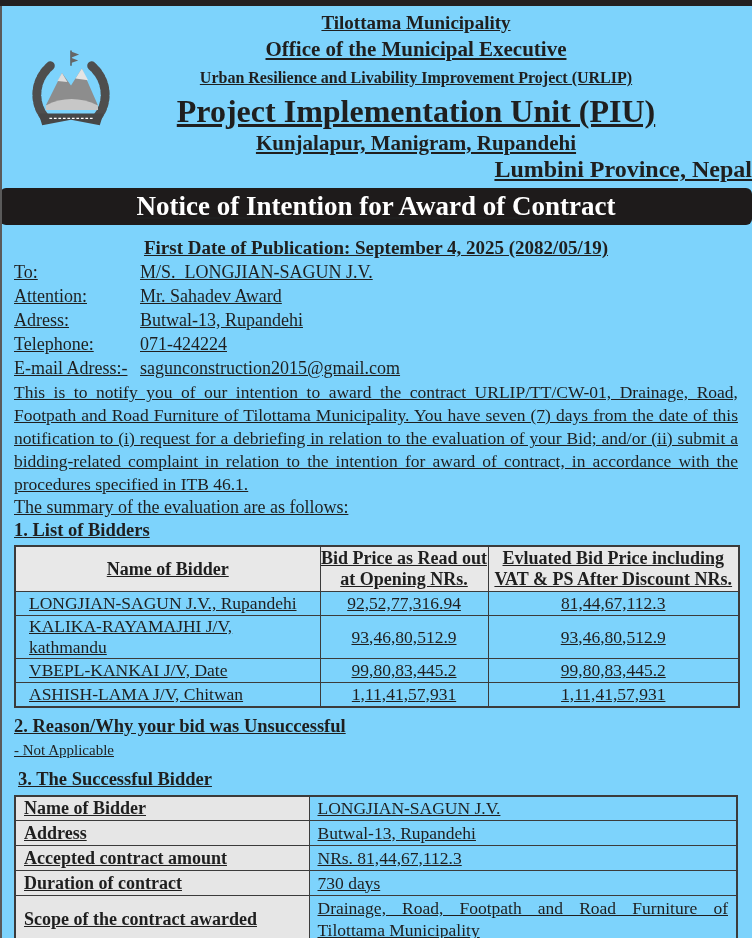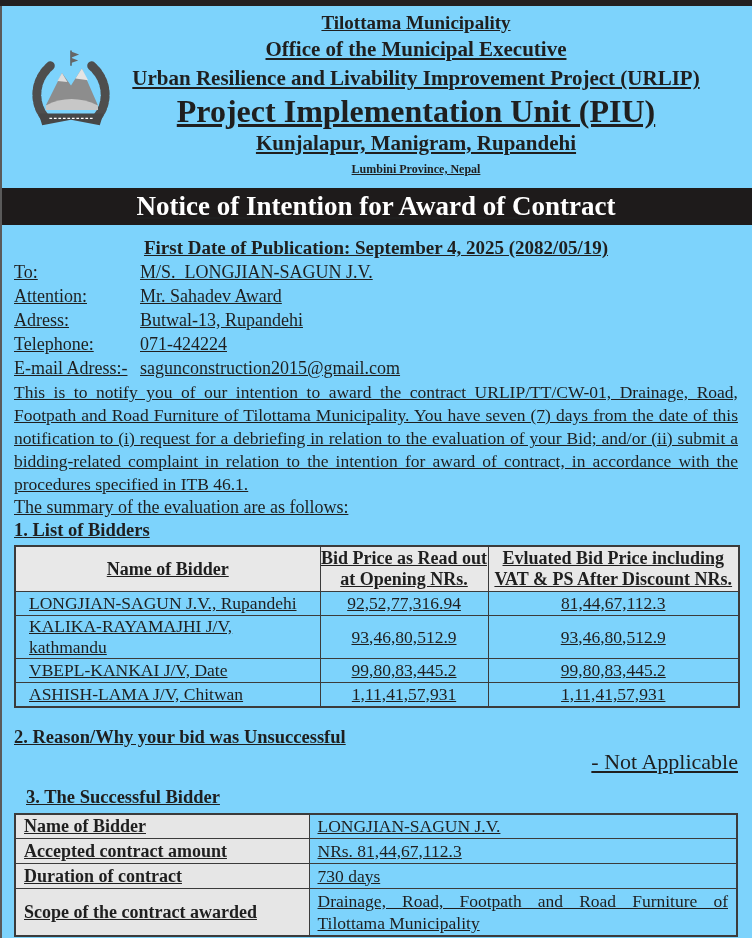--- a/index.html
+++ b/index.html
@@ -8,46 +8,46 @@
     position:relative; width:752px; height:938px; background:#7dd3fc;
     font-family:"Liberation Serif", serif; color:#1f1f1f; overflow:hidden;text-decoration:underline;
   }
   .scan-top-bar { position:absolute; top:0; left:0; width:752px; height:6px; background:#242021; }
   .scan-left-edge { position:absolute; top:6px; left:0; width:2px; height:932px; background:#5a5a5a; }
 
   
   .letterhead { padding-top:10px; margin-left:80px; text-align:center; font-weight:bold; }
   .h-line1 { font-size:19px; line-height:26px; }
   .h-line2 { font-size:21px; line-height:27px; }
-  .h-line3 { font-size:21px; line-height:30px; }
+  .h-line3 { font-size:16px; line-height:30px; }
   .h-line4 { font-size:32px; line-height:37px; }
   .h-line5 { font-size:21px; line-height:27px; }
-  .h-line6 { font-size:12px; line-height:25px; }
+  .h-line6 { font-size:24px; line-height:25px;text-align:right; }
   .logo { position:absolute; left:26px; top:44px; width:90px; height:94px; }
 
   .banner {
     margin-top:6px; height:37px; line-height:37px; text-align:center;
-    background:#1e1b1b; color:#ffffff; font-weight:bold; font-size:27px;
+    background:#1e1b1b; color:#ffffff; font-weight:bold; font-size:27px;border-radius:6px;
   }
 
   .content { padding:0 14px; }
   .pub-date { margin-top:11px; text-align:center; font-weight:bold; font-size:19px; line-height:24px; }
 
   .contact-block { margin-top:0; }
   .contact-row { display:flex; font-size:18px; line-height:24px; }
   .contact-label { width:126px; flex:none; }
   .contact-value { white-space:pre-wrap; }
 
   .body-par { margin-top:1px; font-size:17.5px; line-height:23px; text-align:justify; }
   .summary-line { font-size:18px; line-height:22px; }
   .sec-heading { font-size:18.5px; font-weight:bold; line-height:21px; }
   .sec1-heading { margin:2px 0 4px; }
-  .sec2-heading { margin-top:19px; }
-  .na-line { font-size:22px; line-height:21px; margin:3px 0 15px;text-align:right; }
-  .sec3-heading { margin:2px 12px 5px; }
+  .sec2-heading { margin-top:8px; }
+  .na-line { font-size:15px; line-height:21px; margin:3px 0 8px; }
+  .sec3-heading { margin:2px 4px 5px; }
 
   table { border-collapse:collapse; width:724px; table-layout:fixed; }
   table, th, td { border:1px solid #3b3b3b; }
   table { border-width:2px; }
   th, td { font-size:17.5px; color:#1f1f1f; }
 
   .bidders-table thead th {
     background:#e8e8e8; font-weight:bold; font-size:18px; line-height:21px;
     height:44px; text-align:center; vertical-align:middle; padding:1px 0;
   }
@@ -168,20 +168,24 @@
 
     <div class="sec-heading sec3-heading">3. The Successful Bidder</div>
 
     <table class="success-table">
       <tbody>
         <tr>
           <td class="lbl">Name of Bidder</td>
           <td>LONGJIAN-SAGUN J.V.</td>
         </tr>
         <tr>
+          <td class="lbl">Address</td>
+          <td>Butwal-13, Rupandehi</td>
+        </tr>
+        <tr>
           <td class="lbl">Accepted contract amount</td>
           <td>NRs. 81,44,67,112.3</td>
         </tr>
         <tr>
           <td class="lbl">Duration of contract</td>
           <td>730 days</td>
         </tr>
         <tr class="tall">
           <td class="lbl">Scope of the contract awarded</td>
           <td class="just">Drainage, Road, Footpath and Road Furniture of Tilottama Municipality</td>

